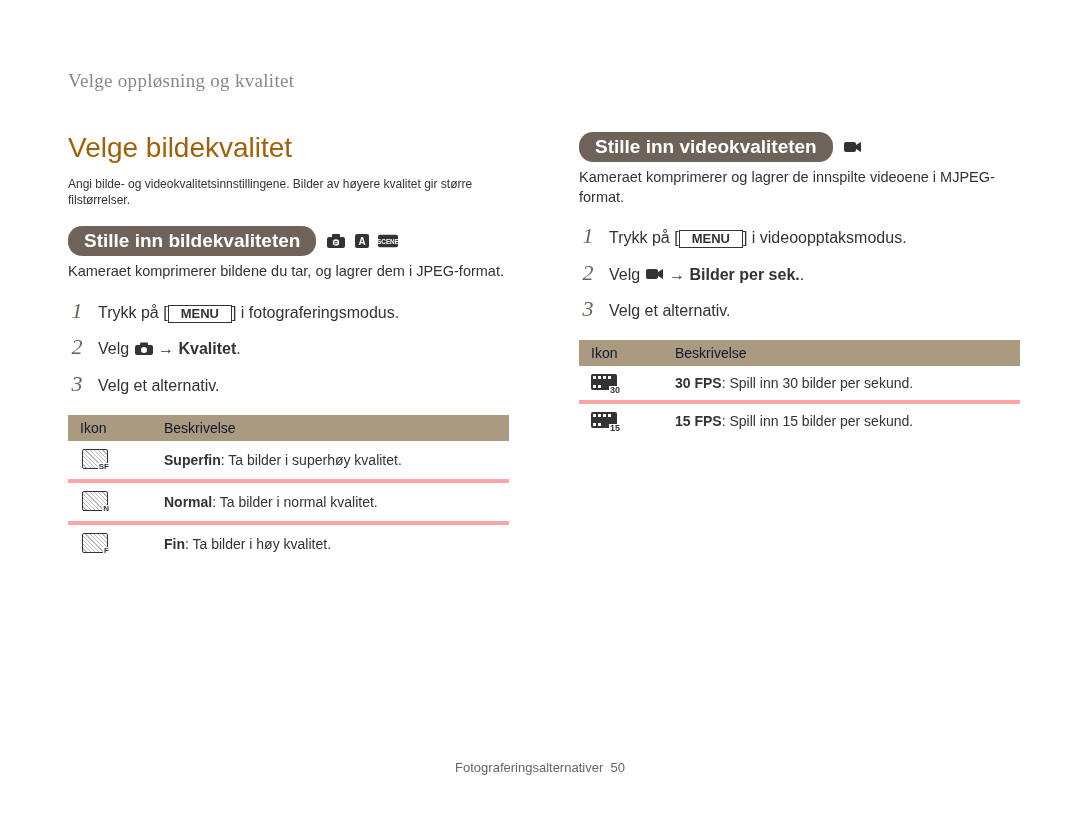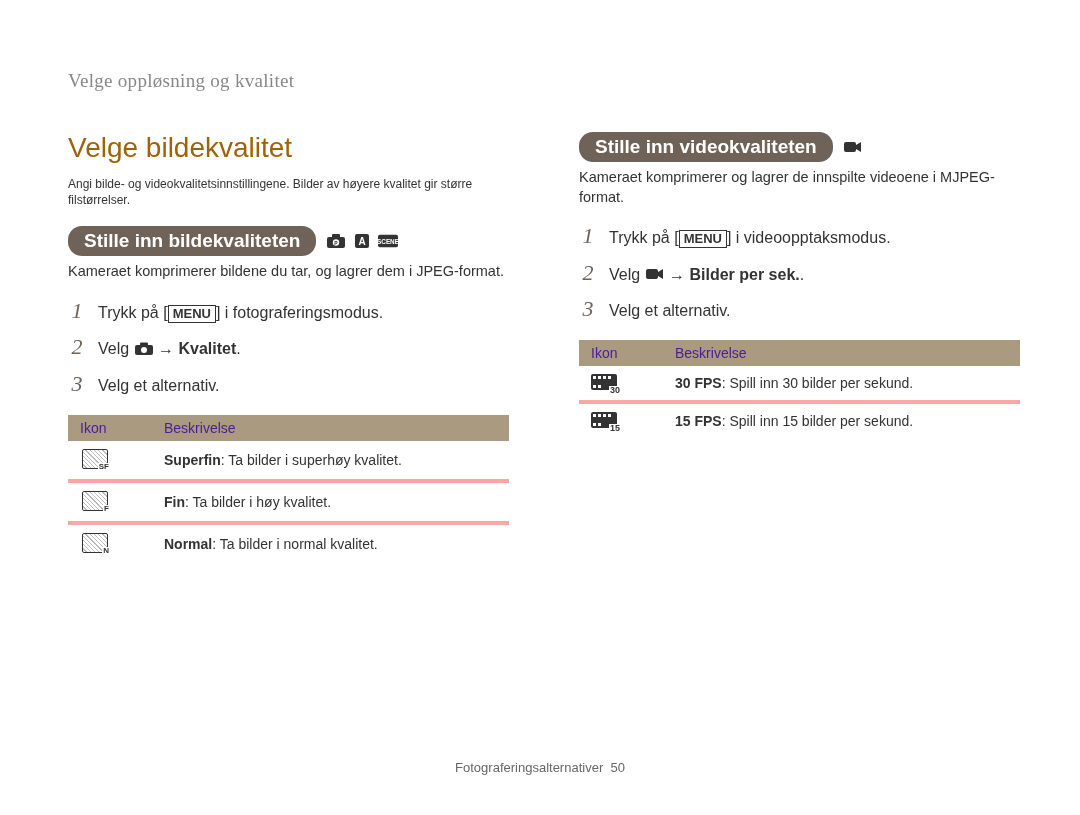--- a/index.html
+++ b/index.html
@@ -99,21 +99,21 @@
     text-align: center;
     line-height: 1;
     flex-shrink: 0;
   }
   .step-body {
     font-size: 16px;
     line-height: 1.4;
   }
   .menu-box {
     border: 1.5px solid #333;
-    padding: 0 4px;
+    padding: 0 12px;
     font-weight: 700;
     font-size: 13px;
     display: inline-block;
     vertical-align: middle;
     line-height: 1.2;
   }
   .inline-icon {
     display: inline-flex;
     vertical-align: middle;
     width: 20px;
@@ -122,21 +122,21 @@
     top: -1px;
   }
   .bold { font-weight: 700; }
   table.opt-table {
     width: 100%;
     border-collapse: collapse;
     font-size: 14px;
   }
   table.opt-table thead th {
     background: #a99a80;
-    color: #4c1d95;
+    color: #0f172a;
     font-weight: 400;
     text-align: left;
     padding: 5px 12px;
     font-size: 14px;
   }
   table.opt-table thead th.icon-col { width: 60px; }
   table.opt-table tbody td {
     padding: 7px 12px;
     border-bottom: 4px solid #fca5a5;
     vertical-align: middle;
@@ -273,29 +273,29 @@
         </thead>
         <tbody>
           <tr>
             <td><span class="tbl-icon">
                   <span class="quality-icon" data-sub="SF"></span>
                 </span></td>
             <td><span class="bold">Superfin</span><span>: Ta bilder i superhøy kvalitet.</span></td>
           </tr>
           <tr>
             <td><span class="tbl-icon">
+                  <span class="quality-icon" data-sub="N"></span>
+                </span></td>
+            <td><span class="bold">Normal</span><span>: Ta bilder i normal kvalitet.</span></td>
+          </tr>
+          <tr>
+            <td><span class="tbl-icon">
                   <span class="quality-icon" data-sub="F"></span>
                 </span></td>
             <td><span class="bold">Fin</span><span>: Ta bilder i høy kvalitet.</span></td>
-          </tr>
-          <tr>
-            <td><span class="tbl-icon">
-                  <span class="quality-icon" data-sub="N"></span>
-                </span></td>
-            <td><span class="bold">Normal</span><span>: Ta bilder i normal kvalitet.</span></td>
           </tr>
         </tbody>
       </table>
     </div>
 
     <div class="col">
 
       <div class="pill-row">
         <span class="pill">Stille inn videokvaliteten</span>
         <span class="mode-icons">

